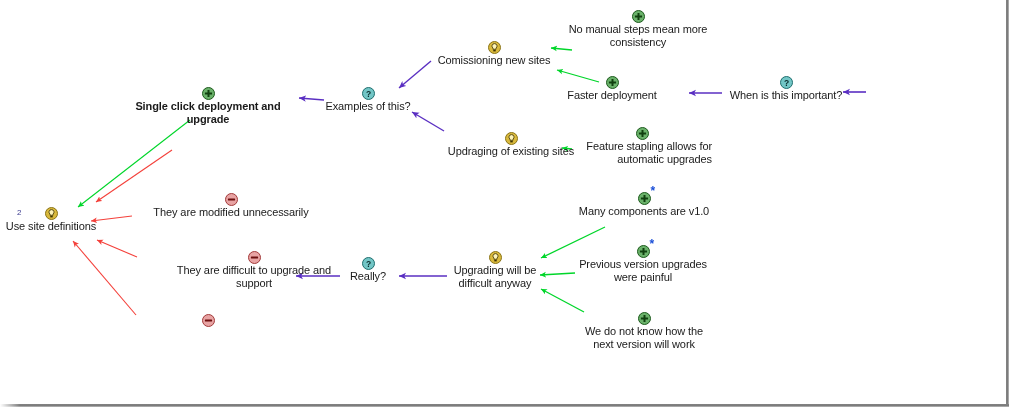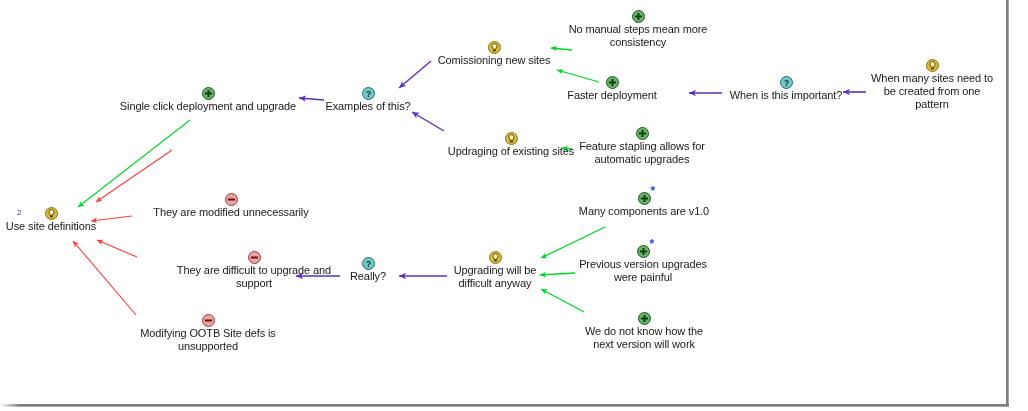--- a/index.html
+++ b/index.html
@@ -183,21 +183,21 @@
             <circle cx="6.5" cy="6.5" r="6" fill="#d9b93c" stroke="#8a7418" stroke-width="1"></circle>
             <path d="M6.5 2.6a2.5 2.5 0 0 0-1.5 4.5v1.2h3V7.1A2.5 2.5 0 0 0 6.5 2.6z" fill="#fdf3b8" stroke="#3a3000" stroke-width="0.8"></path>
             <rect x="5.3" y="9" width="2.4" height="1.4" fill="#3a3000"></rect>
           </svg>
       </span>
       <span class="count">2</span>
     </div>
     <div class="label">Use site definitions</div>
   </div>
 
-  <div class="node" style="left:118px; top:85px; width:180px;">
+  <div class="node" style="left:118px; top:85px; width:180px;font-weight:bold;">
     <div class="icon-row">
       <span class="badge">
         <svg width="13" height="13" viewBox="0 0 13 13">
             <circle cx="6.5" cy="6.5" r="6" fill="#6ab26a" stroke="#1d5a1d" stroke-width="1"></circle>
             <path d="M5.5 2.9h2v2.6h2.6v2H7.5v2.6h-2V7.5H2.9v-2h2.6z" fill="#10400f"></path>
           </svg>
       </span>
     </div>
     <div class="label">Single click deployment and upgrade</div>
   </div>
@@ -230,22 +230,20 @@
 
   <div class="node" style="left:133px; top:312px; width:150px;">
     <div class="icon-row">
       <span class="badge">
         <svg width="13" height="13" viewBox="0 0 13 13">
             <circle cx="6.5" cy="6.5" r="6" fill="#e8a3a3" stroke="#a23b3b" stroke-width="1"></circle>
             <rect x="2.9" y="5.5" width="7.2" height="2" rx="0.4" fill="#6d0f0f"></rect>
           </svg>
       </span>
     </div>
-    <div class="label">Modifying OOTB Site defs is
-unsupported</div>
   </div>
 
   <div class="node" style="left:318px; top:85px; width:100px;">
     <div class="icon-row">
       <span class="badge">
         <svg width="13" height="13" viewBox="0 0 13 13">
             <circle cx="6.5" cy="6.5" r="6" fill="#72c6c6" stroke="#1f6e6e" stroke-width="1"></circle>
             <text x="6.5" y="9.6" font-size="8.5" font-family="Liberation Sans, sans-serif" font-weight="bold" fill="#0a2c2c" text-anchor="middle">?</text>
           </svg>
       </span>
@@ -323,21 +321,21 @@
       <span class="badge">
         <svg width="13" height="13" viewBox="0 0 13 13">
             <circle cx="6.5" cy="6.5" r="6" fill="#6ab26a" stroke="#1d5a1d" stroke-width="1"></circle>
             <path d="M5.5 2.9h2v2.6h2.6v2H7.5v2.6h-2V7.5H2.9v-2h2.6z" fill="#10400f"></path>
           </svg>
       </span>
     </div>
     <div class="label">Faster deployment</div>
   </div>
 
-  <div class="node" style="left:572px; top:125px; width:140px;">
+  <div class="node" style="left:572px; top:125px; width:140px;text-align:right;">
     <div class="icon-row">
       <span class="badge">
         <svg width="13" height="13" viewBox="0 0 13 13">
             <circle cx="6.5" cy="6.5" r="6" fill="#6ab26a" stroke="#1d5a1d" stroke-width="1"></circle>
             <path d="M5.5 2.9h2v2.6h2.6v2H7.5v2.6h-2V7.5H2.9v-2h2.6z" fill="#10400f"></path>
           </svg>
       </span>
     </div>
     <div class="label">Feature stapling allows for
 automatic upgrades</div>
@@ -388,31 +386,17 @@
       <span class="badge">
         <svg width="13" height="13" viewBox="0 0 13 13">
             <circle cx="6.5" cy="6.5" r="6" fill="#72c6c6" stroke="#1f6e6e" stroke-width="1"></circle>
             <text x="6.5" y="9.6" font-size="8.5" font-family="Liberation Sans, sans-serif" font-weight="bold" fill="#0a2c2c" text-anchor="middle">?</text>
           </svg>
       </span>
     </div>
     <div class="label">When is this important?</div>
   </div>
 
-  <div class="node" style="left:866px; top:57px; width:132px;">
-    <div class="icon-row">
-      <span class="badge">
-        <svg width="13" height="13" viewBox="0 0 13 13">
-            <circle cx="6.5" cy="6.5" r="6" fill="#d9b93c" stroke="#8a7418" stroke-width="1"></circle>
-            <path d="M6.5 2.6a2.5 2.5 0 0 0-1.5 4.5v1.2h3V7.1A2.5 2.5 0 0 0 6.5 2.6z" fill="#fdf3b8" stroke="#3a3000" stroke-width="0.8"></path>
-            <rect x="5.3" y="9" width="2.4" height="1.4" fill="#3a3000"></rect>
-          </svg>
-      </span>
-    </div>
-    <div class="label">When many sites need to
-be created from one
-pattern</div>
-  </div>
 
   <div id="frame-right"></div>
   <div id="frame-bottom"></div>
   <div id="frame-bottom-fade"></div>
 </div>
 
 </body></html>

